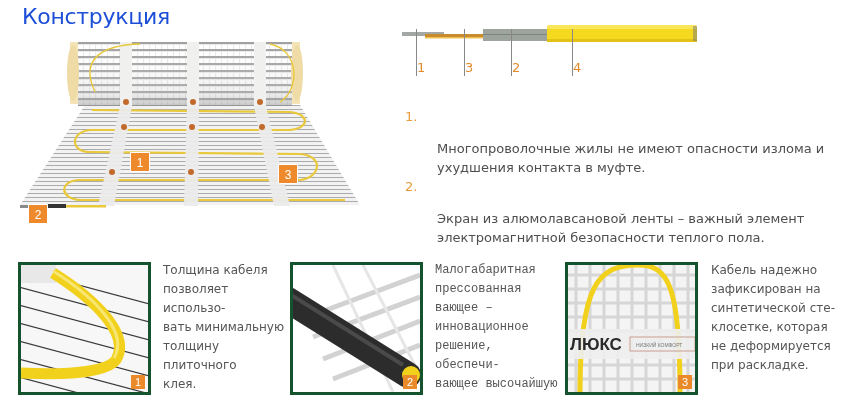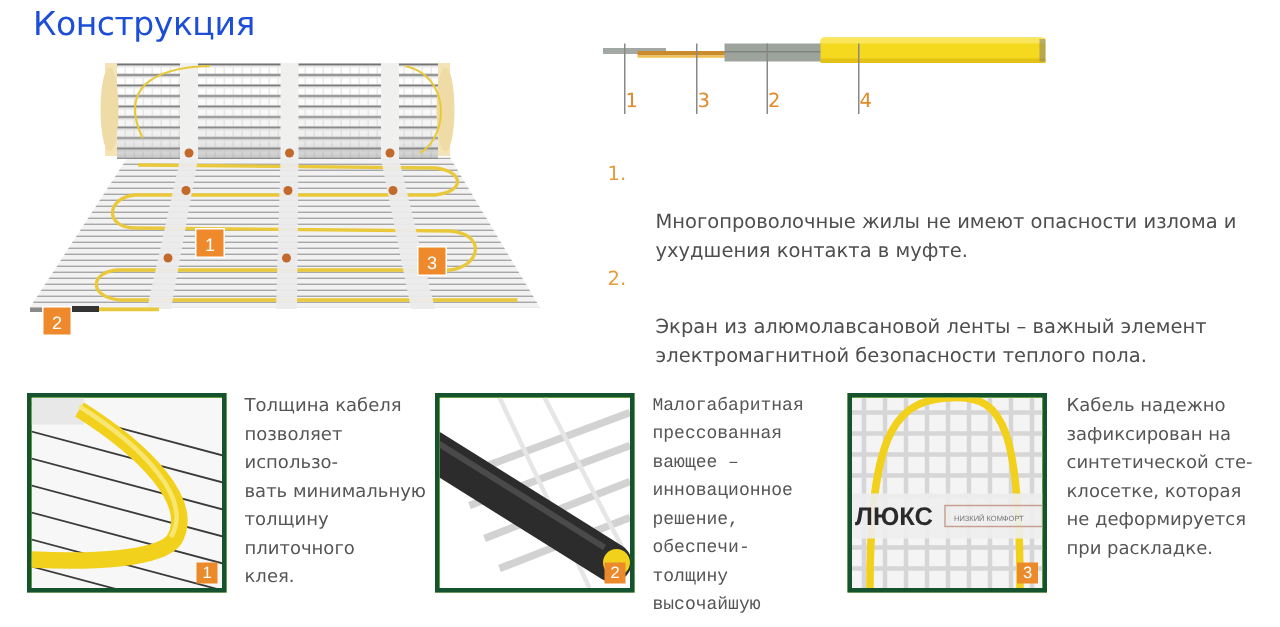--- a/index.html
+++ b/index.html
@@ -166,21 +166,21 @@
     <path d="M-5,28 L110,100" stroke="#4a4a4a" stroke-width="4"></path>
     <circle cx="118" cy="110" r="9" fill="#f2d11c"></circle>
   </svg>
   <div class="card-badge">2</div>
 </div>
 <div class="card-text" style="left:435px;top:261px;font-family:Liberation Mono, monospace;">
   <div>Малогабаритная</div>
   <div>прессованная вающее –</div>
   <div>инновационное</div>
   <div>решение, обеспечи-</div>
-  <div>толщину высочайшую</div>
+  <div>вающее высочайшую</div>
 </div>
 
 <div class="card-img" style="left:565px;top:262px;">
   <svg width="127" height="127" viewBox="0 0 127 127">
     <rect width="127" height="127" fill="#f4f4f4"></rect>
     <g stroke="#d6d6d6" stroke-width="3">
       <line x1="8" y1="0" x2="8" y2="127"></line>
         <line x1="22" y1="0" x2="22" y2="127"></line>
       <line x1="36" y1="0" x2="36" y2="127"></line>
         <line x1="50" y1="0" x2="50" y2="127"></line>

